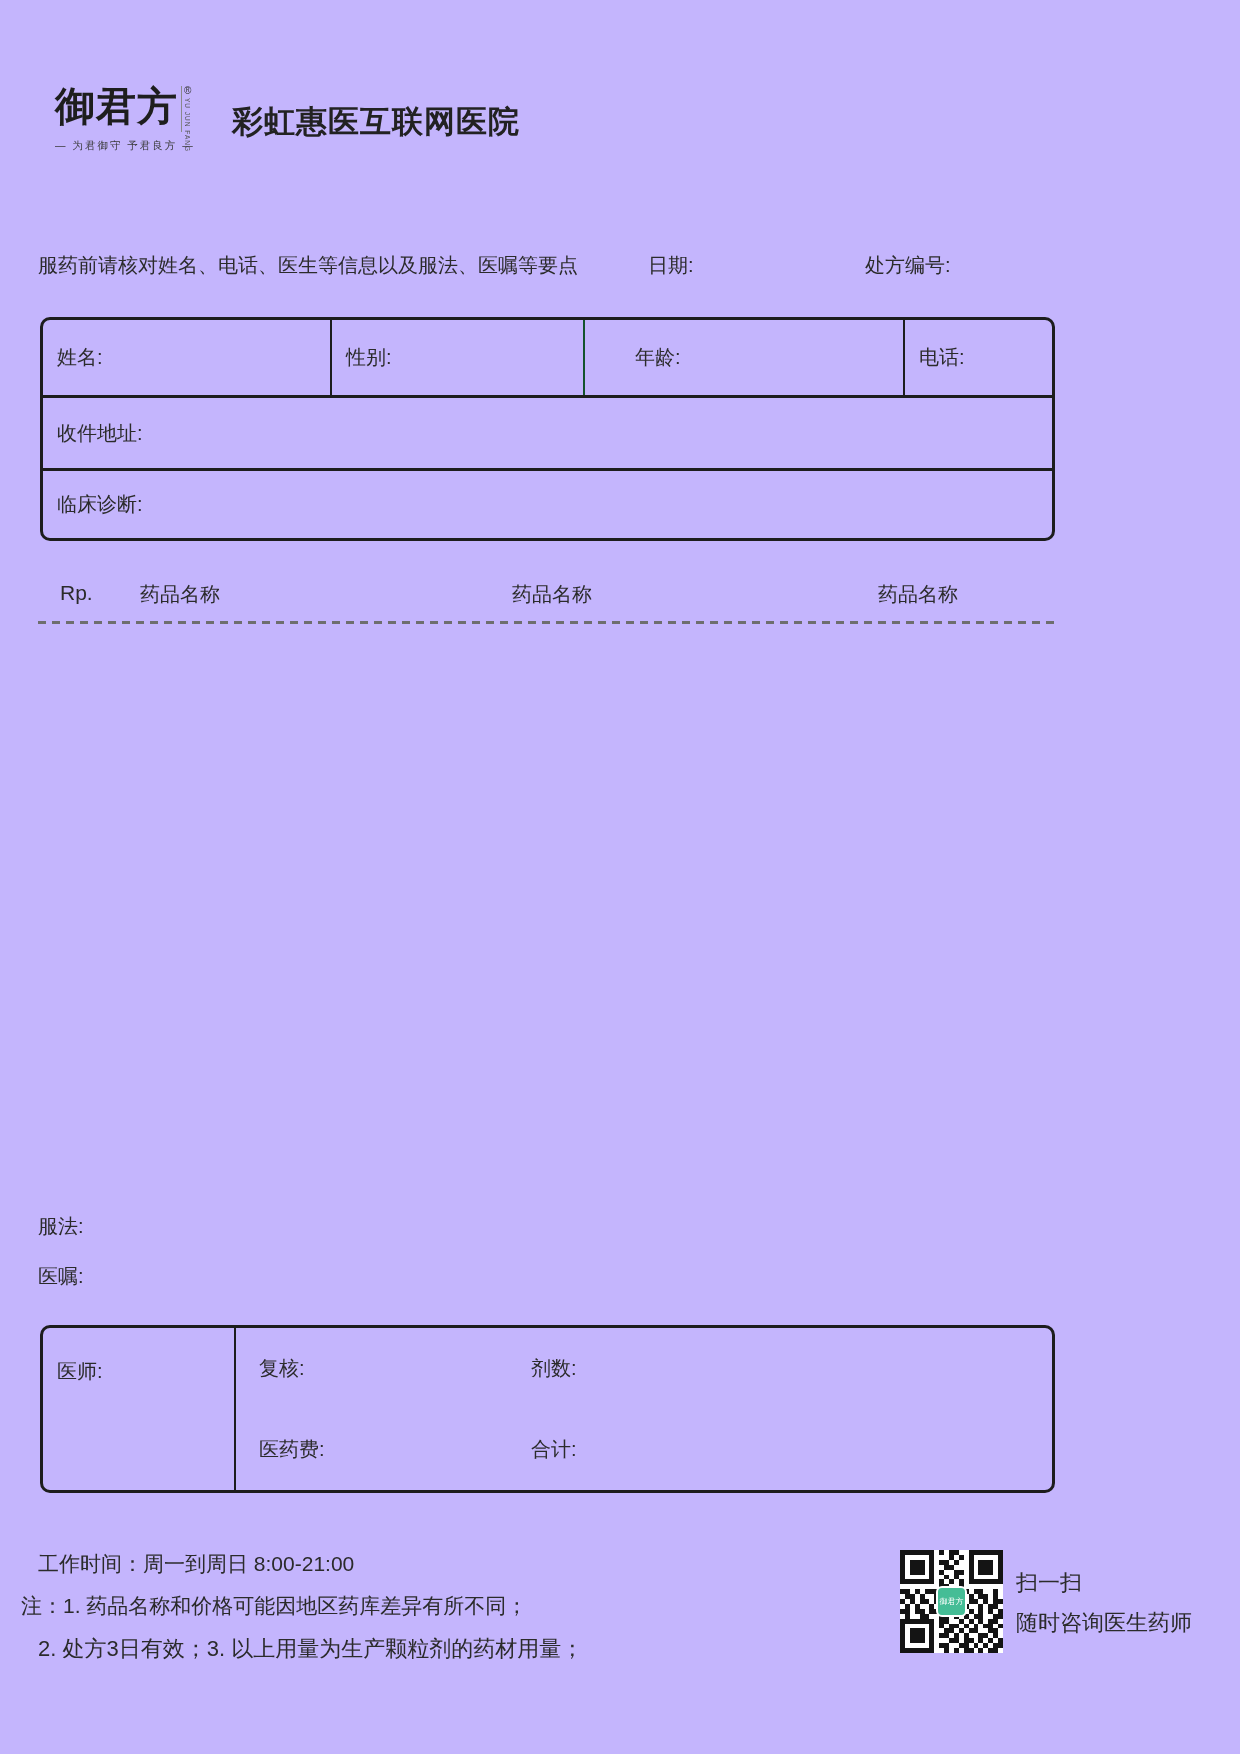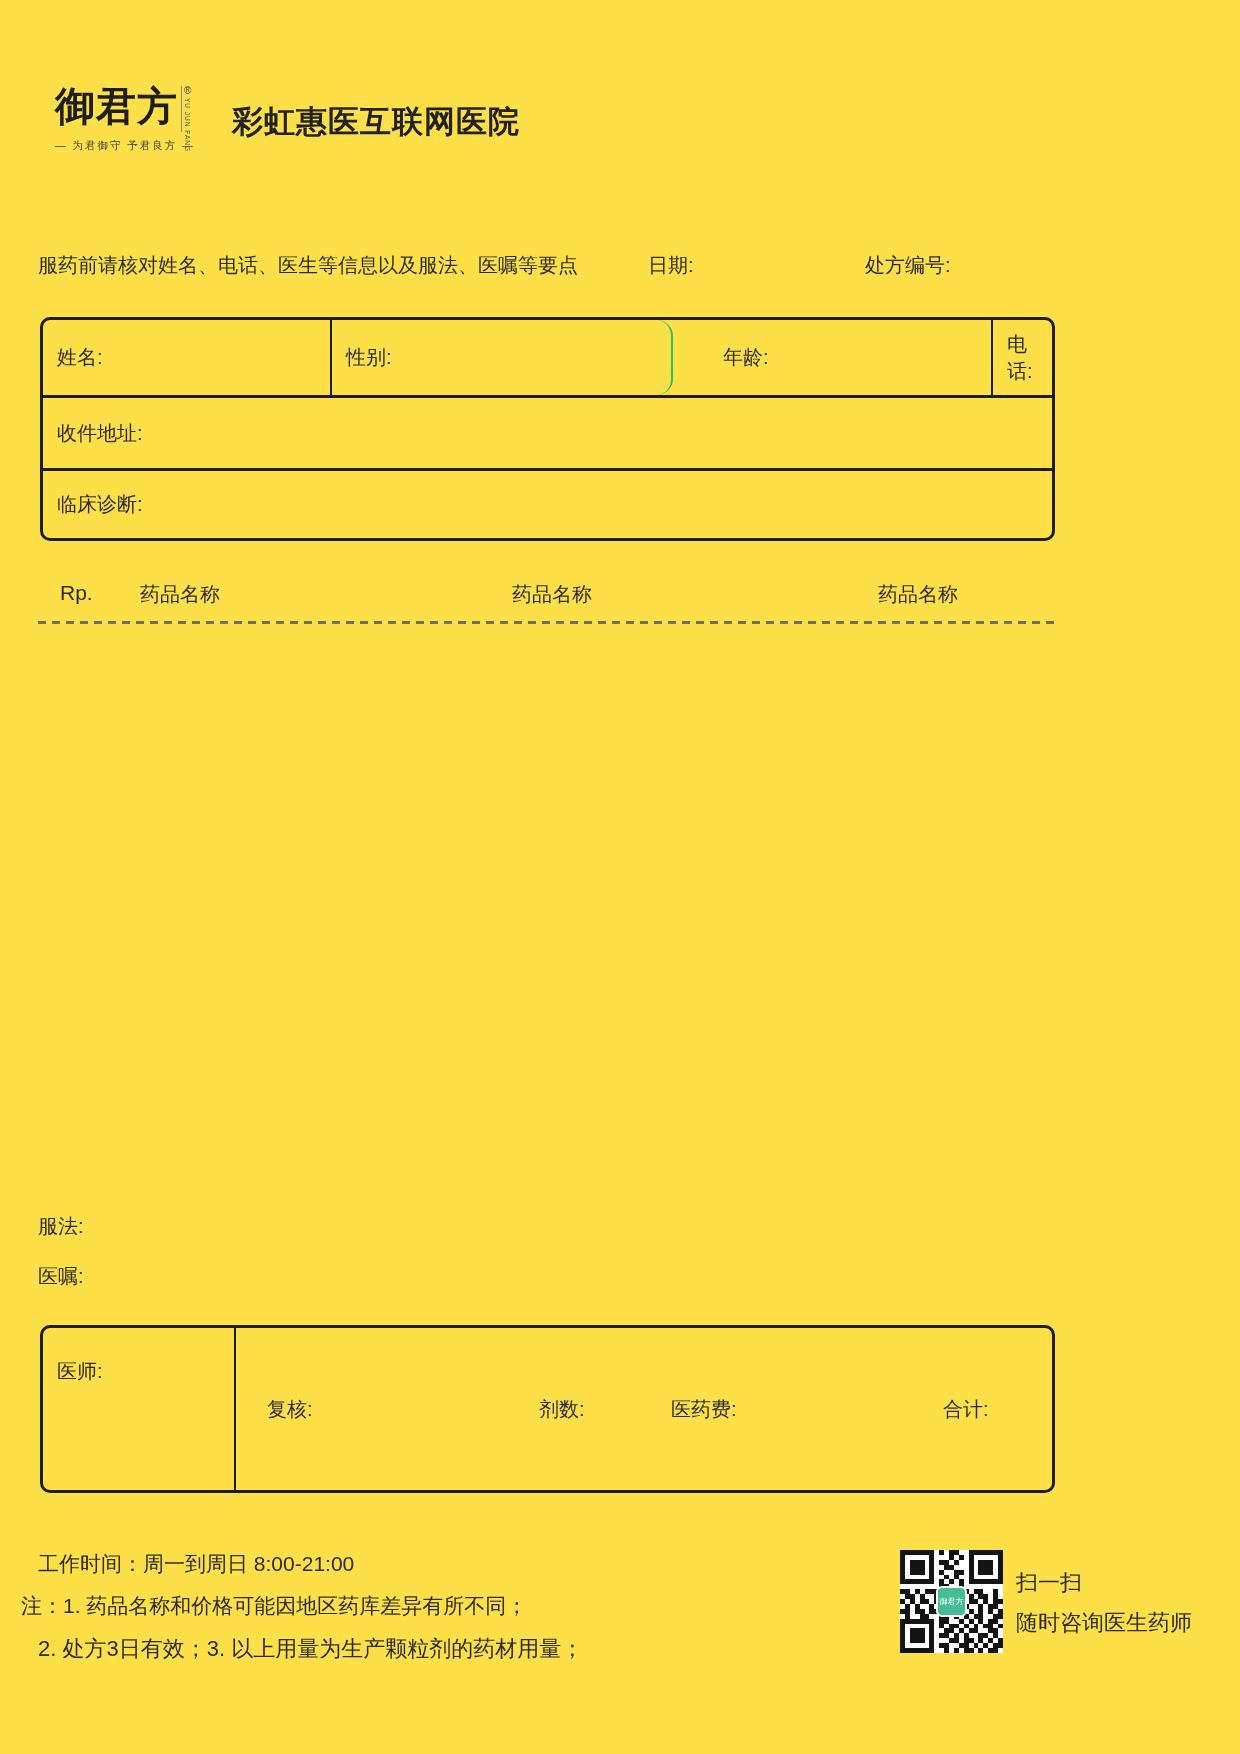--- a/index.html
+++ b/index.html
@@ -1,56 +1,56 @@
 <!DOCTYPE html>
 <html><head>
 <meta charset="utf-8">
 <style>
   html,body{margin:0;padding:0;background:#fff;}
   .page{
-    position:relative;width:1240px;height:1754px;background:#fde047;
+    position:relative;width:1240px;height:1754px;background:#c4b5fd;
     font-family:"Liberation Sans","DejaVu Sans",sans-serif;color:#2b2b2b;overflow:hidden;
   }
   
   .logo-block{position:absolute;left:55px;top:86px;}
   .logo-row{display:flex;align-items:flex-start;}
   .logo-text{font-family:"DejaVu Serif","Liberation Serif",serif;font-weight:bold;font-size:40px;line-height:1;color:#1e1e1e;letter-spacing:1px;}
   .logo-side{display:flex;flex-direction:column;align-items:center;margin-left:3px;border-left:1px solid #8a8a8a;padding-left:2px;height:46px;}
   .logo-reg{font-size:10px;line-height:1;color:#333;}
   .logo-vert{writing-mode:vertical-rl;font-size:6.5px;letter-spacing:1px;color:#555;margin-top:2px;white-space:nowrap;}
   .logo-tagline{margin-top:7px;font-size:10.5px;letter-spacing:2px;color:#3a3a3a;white-space:nowrap;text-align:center;}
   .hospital-name{position:absolute;left:232px;top:101px;font-size:31px;font-weight:800;letter-spacing:1px;color:#222;}
   
   .notice{position:absolute;left:38px;top:252px;font-size:20px;}
   .date-label{position:absolute;left:648px;top:252px;font-size:20px;}
   .rx-label{position:absolute;left:865px;top:252px;font-size:20px;}
   
   .patient-box{position:absolute;left:40px;top:317px;width:1015px;height:224px;border:3px solid #1d1d1d;border-radius:10px;box-sizing:border-box;display:flex;flex-direction:column;}
   .p-row1{display:flex;height:78px;border-bottom:3px solid #1d1d1d;box-sizing:border-box;}
   .p-cell{display:flex;align-items:center;padding-left:14px;font-size:20px;box-sizing:border-box;}
   .p-cell.c1{width:289px;border-right:2px solid #1d1d1d;}
-  .p-cell.c2{width:341px;border-right:2px solid #22c55e;border-radius:16px;}
+  .p-cell.c2{width:253px;border-right:2px solid #14532d;}
   .p-cell.c3{width:284px;border-right:2px solid #1d1d1d;margin-left:36px;}
   .p-cell.c4{flex:1;}
   .p-row2{display:flex;align-items:center;height:73px;border-bottom:3px solid #1d1d1d;box-sizing:border-box;padding-left:14px;font-size:20px;}
   .p-row3{display:flex;align-items:center;flex:1;padding-left:14px;font-size:20px;}
   
   .rp-label{position:absolute;left:60px;top:581px;font-size:21px;}
   .rp-col1{position:absolute;left:140px;top:581px;font-size:20px;}
   .rp-col2{position:absolute;left:512px;top:581px;font-size:20px;}
   .rp-col3{position:absolute;left:878px;top:581px;font-size:20px;}
   .dashed-line{position:absolute;left:38px;top:621px;width:1019px;height:3px;
     background:repeating-linear-gradient(90deg,#6e6e6e 0 8px,transparent 8px 14px);}
   
   .usage-label{position:absolute;left:38px;top:1213px;font-size:20px;}
   .advice-label{position:absolute;left:38px;top:1263px;font-size:20px;}
   
   .signoff-box{position:absolute;left:40px;top:1325px;width:1015px;height:168px;border:3px solid #1d1d1d;border-radius:10px;box-sizing:border-box;display:flex;}
   .s-left{width:193px;border-right:2px solid #1d1d1d;box-sizing:border-box;padding:30px 0 0 14px;font-size:20px;}
-  .s-right{flex:1;display:flex;flex-direction:row;padding-left:8px;}
+  .s-right{flex:1;display:flex;flex-direction:column;}
   .s-row{flex:1;display:flex;align-items:center;font-size:20px;}
   .s-lab1{margin-left:23px;width:272px;}
   
   .work-hours{position:absolute;left:38px;top:1550px;font-size:21px;}
   .note-line1{position:absolute;left:21px;top:1592px;font-size:21px;text-align:center;}
   .note-line2{position:absolute;left:38px;top:1634px;font-size:22px;}
   
   .qr-code{position:absolute;left:900px;top:1550px;width:103px;height:103px;background:#fff;}
   .qr-modules{display:grid;grid-template-columns:repeat(21,1fr);grid-template-rows:repeat(21,1fr);width:103px;height:103px;}
   .qr-modules .on{background:#141414;}

